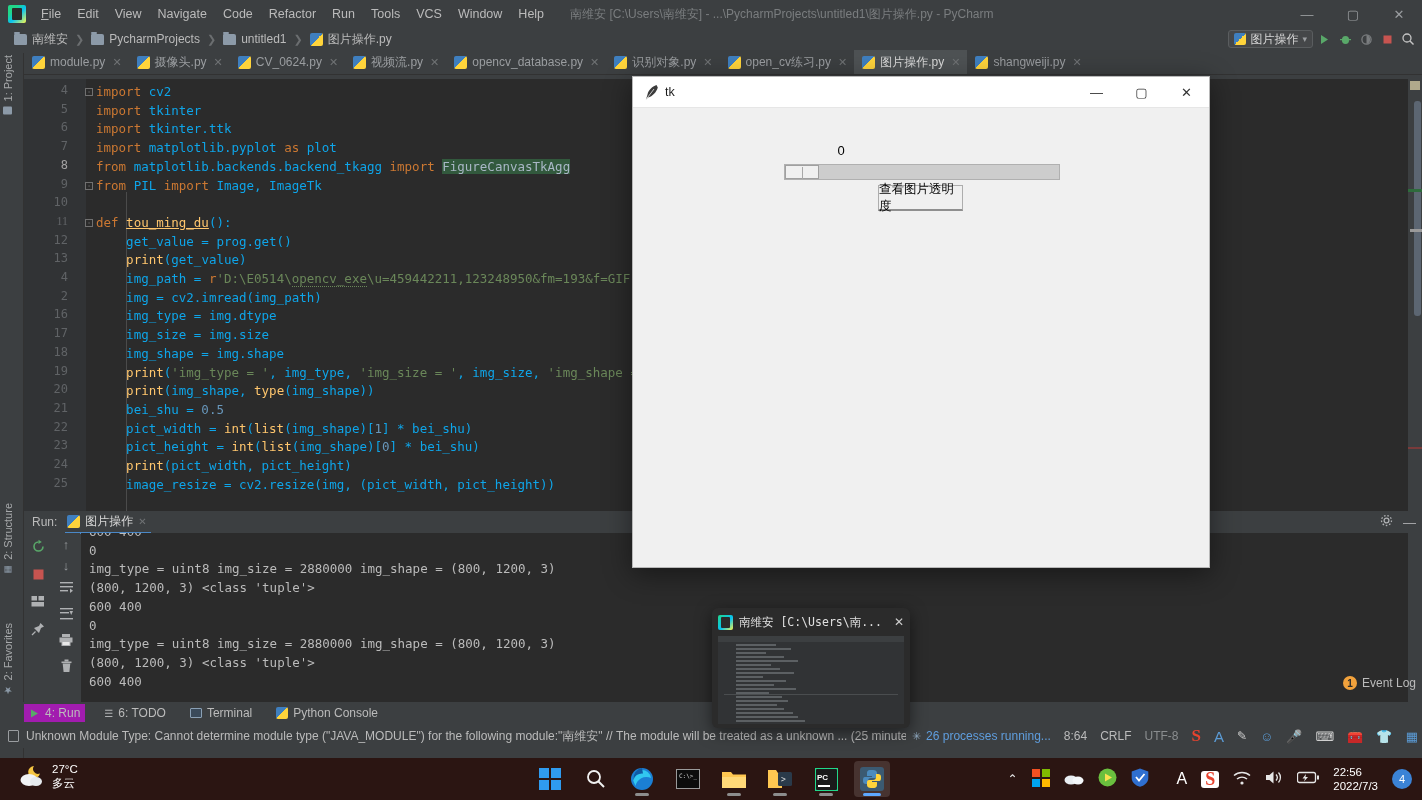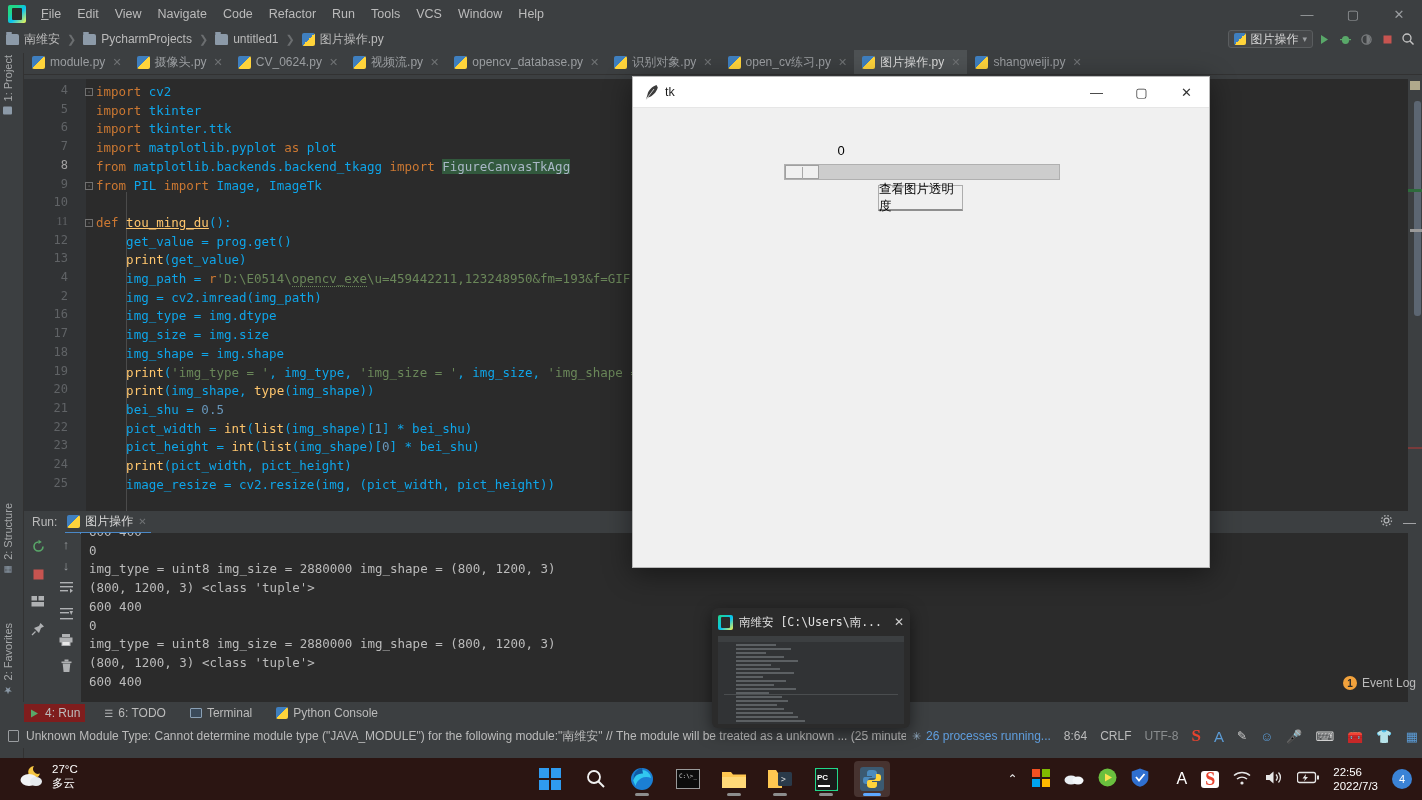--- a/index.html
+++ b/index.html
@@ -23,21 +23,21 @@
     background:#2b2b2b; border-radius:1px; }
   .menu-item{ padding:3px 8px; color:#bbbbbb; font-size:12.5px; white-space:nowrap; }
   .menu-item u{ text-decoration:underline; }
   .win-title{ margin-left:18px; color:#7a7d7f; font-size:12px; white-space:nowrap; overflow:hidden;}
   .winbtns{ position:absolute; right:0; top:0; height:28px; display:flex; }
   .winbtn{ width:46px; height:28px; display:flex; align-items:center; justify-content:center;
      color:#9a9da0; font-size:13px; }
 
   
   .navbar{ height:22px; display:flex; align-items:center; padding-left:6px; background:#3c3f41;
-      position:relative;}
+      position:relative;margin-left:8px;}
   .crumb{ display:flex; align-items:center; color:#bbbbbb; font-size:12px; }
   .crumb .fico{ width:13px; height:11px; margin-right:5px; background:#8c9aa8; border-radius:1px 2px 1px 1px;
       position:relative; }
   .crumb .fico:before{content:"";position:absolute;left:0;top:-2px;width:6px;height:2px;background:#8c9aa8;border-radius:1px;}
   .crumb .pyico{ width:13px;height:13px;margin-right:5px;border-radius:2px;
     background:linear-gradient(135deg,#3f7fbf 0%,#3f7fbf 50%,#ffd43b 50%,#ffd43b 100%); }
   .sep{ margin:0 7px; color:#6b6e70; font-size:11px;}
   .nav-right{ position:absolute; right:4px; top:0; height:22px; display:flex; align-items:center; gap:1px;}
   .runcfg{ display:flex; align-items:center; height:18px; border:1px solid #5a5d5f; border-radius:3px;
      padding:0 5px; background:#454749; gap:4px; }
@@ -90,21 +90,21 @@
   .runside2{ position:absolute; left:28px; top:22px; width:28px; height:185px; background:#3c3f41;
      display:flex; flex-direction:column; align-items:center; padding-top:6px; gap:10px;}
   .console{ position:absolute; left:57px; top:22px; right:14px; height:185px; background:#2b2b2b;
     font-family:"DejaVu Sans Mono", monospace; font-size:12.5px; color:#bbbbbb; overflow:hidden; padding-left:8px;}
   .coline{ position:absolute; left:8px; height:18.7px; line-height:18.7px; }
 
   
   .bottombar{ position:absolute; left:0; bottom:34px; width:1422px; height:22px; background:#3c3f41;
      display:flex; align-items:center; padding-left:24px; gap:14px; }
   .btb{ display:flex; align-items:center; gap:5px; font-size:12px; color:#bbbbbb; padding:2px 5px;}
-  .btb.active{ background:#7f1d1d; }
+  .btb.active{ background:#a21caf; }
   .statusbar{ position:absolute; left:0; bottom:10px; width:1422px; height:24px; background:#3c3f41;
      display:flex; align-items:center; padding-left:8px; font-size:12px; color:#bbbbbb;}
   .status-right{ position:absolute; right:4px; display:flex; align-items:center; gap:13px; }
   .evlog{ position:absolute; right:6px; bottom:34px; display:flex; align-items:center; gap:5px; font-size:12px;}
   .evbadge{ width:14px;height:14px;border-radius:50%;background:#f2a23c;color:#2b2b2b;font-size:10px;
      display:flex;align-items:center;justify-content:center;font-weight:bold;}
 
   
   .tkwin{ position:absolute; left:632px; top:76px; width:578px; height:492px;
      background:#f0f0f0; border:1px solid #b8b8b8; box-shadow:0 6px 26px rgba(0,0,0,.45); }
@@ -168,20 +168,21 @@
       <div class="menu-item">Edit</div>
       <div class="menu-item">View</div>
       <div class="menu-item">Navigate</div>
       <div class="menu-item">Code</div>
       <div class="menu-item">Refactor</div>
       <div class="menu-item">Run</div>
       <div class="menu-item">Tools</div>
       <div class="menu-item">VCS</div>
       <div class="menu-item">Window</div>
       <div class="menu-item">Help</div>
+      <div class="win-title">南维安 [C:\Users\南维安] - ...\PycharmProjects\untitled1\图片操作.py - PyCharm</div>
       <div class="winbtns">
         <div class="winbtn">—</div>
         <div class="winbtn">▢</div>
         <div class="winbtn close">✕</div>
       </div>
     </div>
 
     <div class="navbar">
       <div class="crumb">
         <span class="fico"></span>

